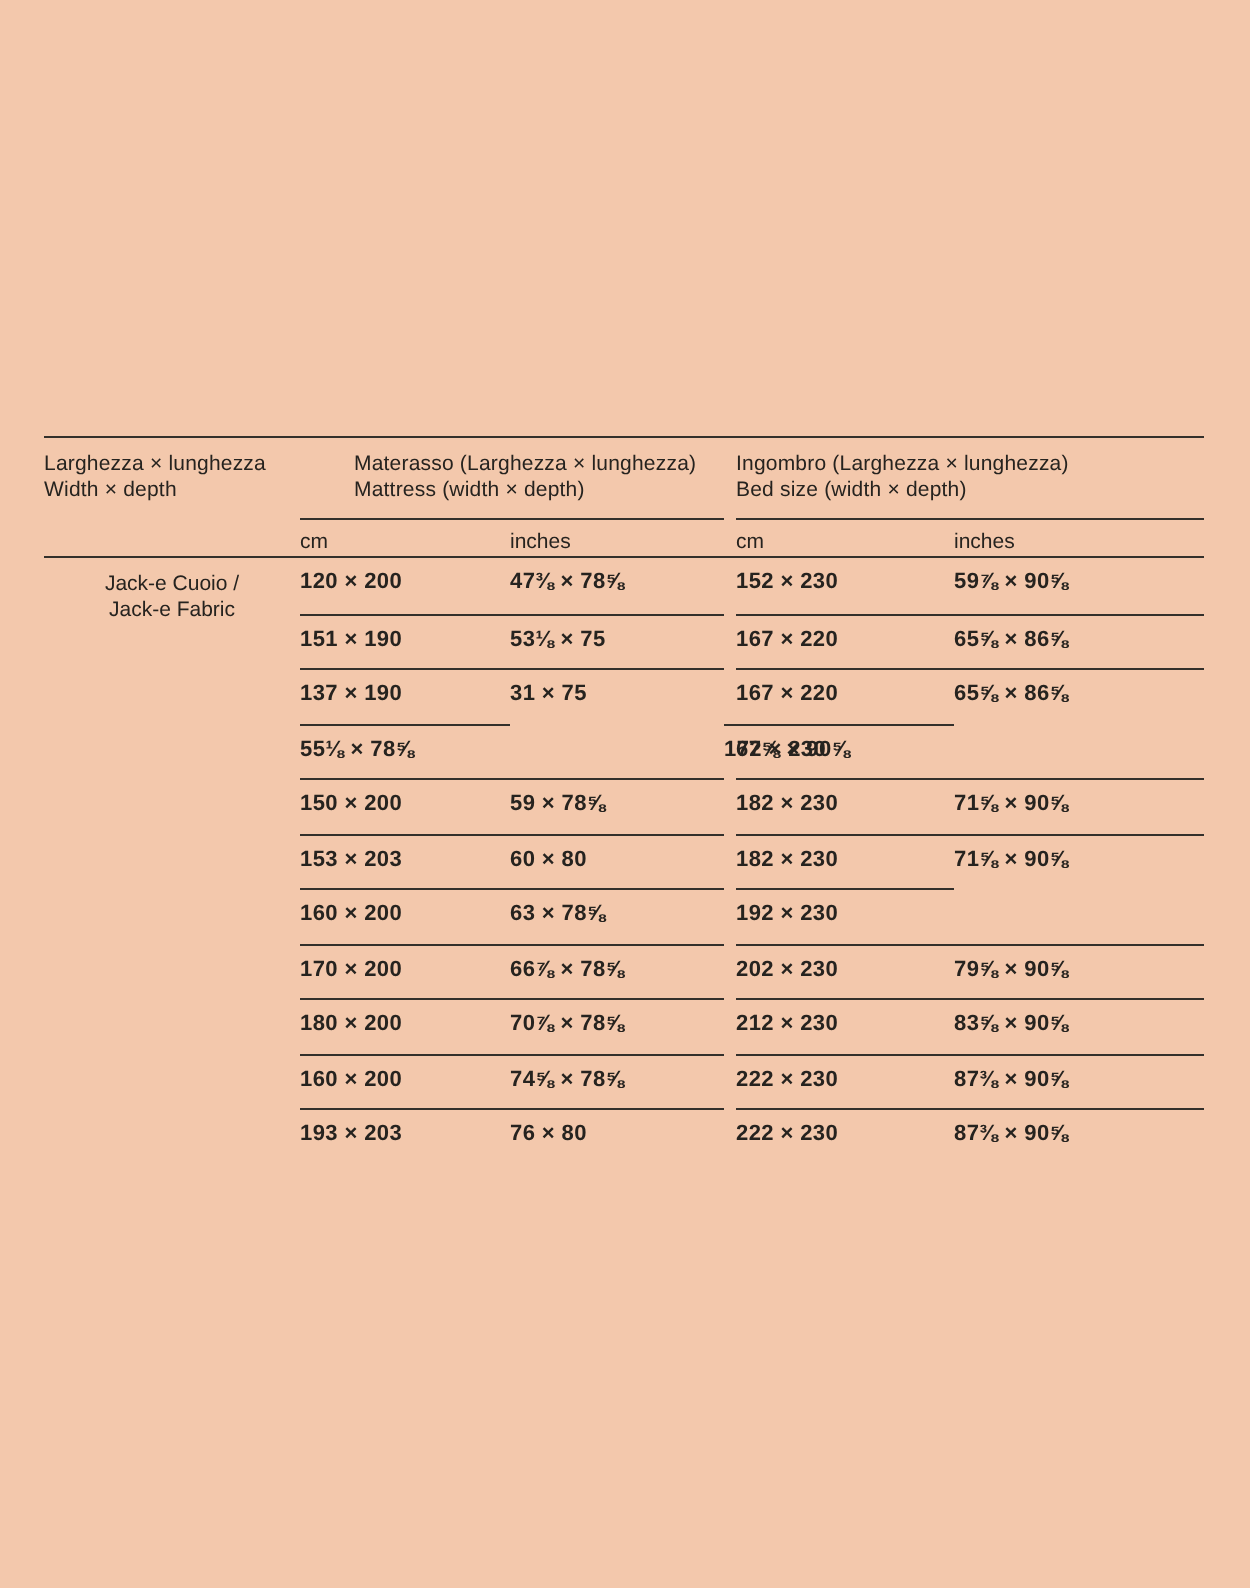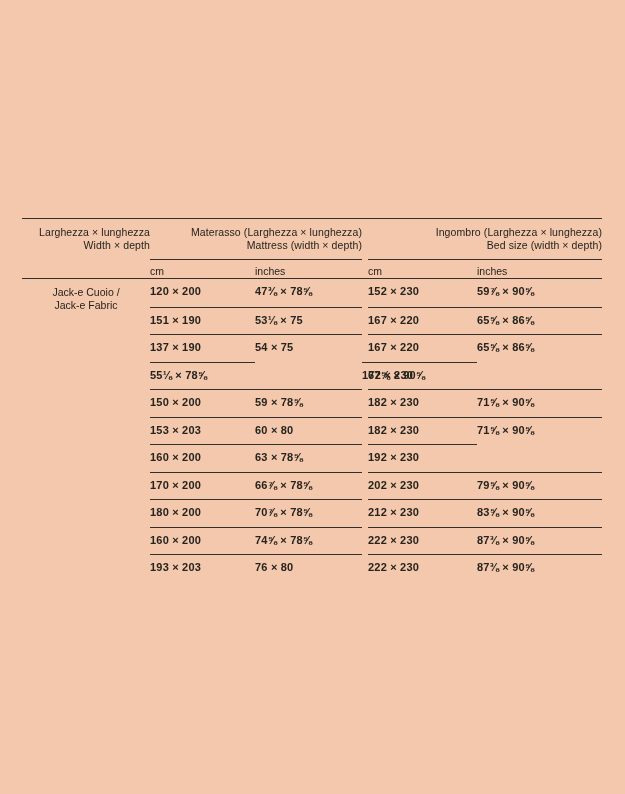--- a/index.html
+++ b/index.html
@@ -34,24 +34,23 @@
   .header-grid{
     height:40px;
   }
   .hdr{
     padding-top:7px;
     font-size:10.5px;
     line-height:13px;
     font-weight:400;
     letter-spacing:0.1px;
     white-space:nowrap;
-    text-align:right;
   }
   .hdr-col1{grid-column:1;}
-  .hdr-col2{grid-column:2 / span 2;}
+  .hdr-col2{grid-column:2 / span 2;margin-left:27px;}
   .hdr-col3{grid-column:5 / span 2;}
   .subheader-grid{
     height:19px;
   }
   .sub{
     border-top:1px solid var(--line);
     padding-top:5px;
     font-size:10.5px;
     font-weight:400;
   }
@@ -140,21 +139,21 @@
     <div class="cell cdata">151 × 190</div>
     <div class="cell cdata">53⅛ × 75</div>
     <div class="cell cgap"></div>
     <div class="cell cdata">167 × 220</div>
     <div class="cell cdata">65⅝ × 86⅝</div>
   </div>
 
   <div class="brow">
     <div class="cell c1"></div>
     <div class="cell cdata">137 × 190</div>
-    <div class="cell cdata">54 × 75</div>
+    <div class="cell cdata">31 × 75</div>
     <div class="cell cgap"></div>
     <div class="cell cdata">167 × 220</div>
     <div class="cell cdata">65⅝ × 86⅝</div>
   </div>
 
   <div class="brow">
     <div class="cell c1"></div>
     <div class="cell cdata">55⅛ × 78⅝</div>
     <div class="cell cgap"></div>
     <div class="cell cdata">172 × 230</div>

